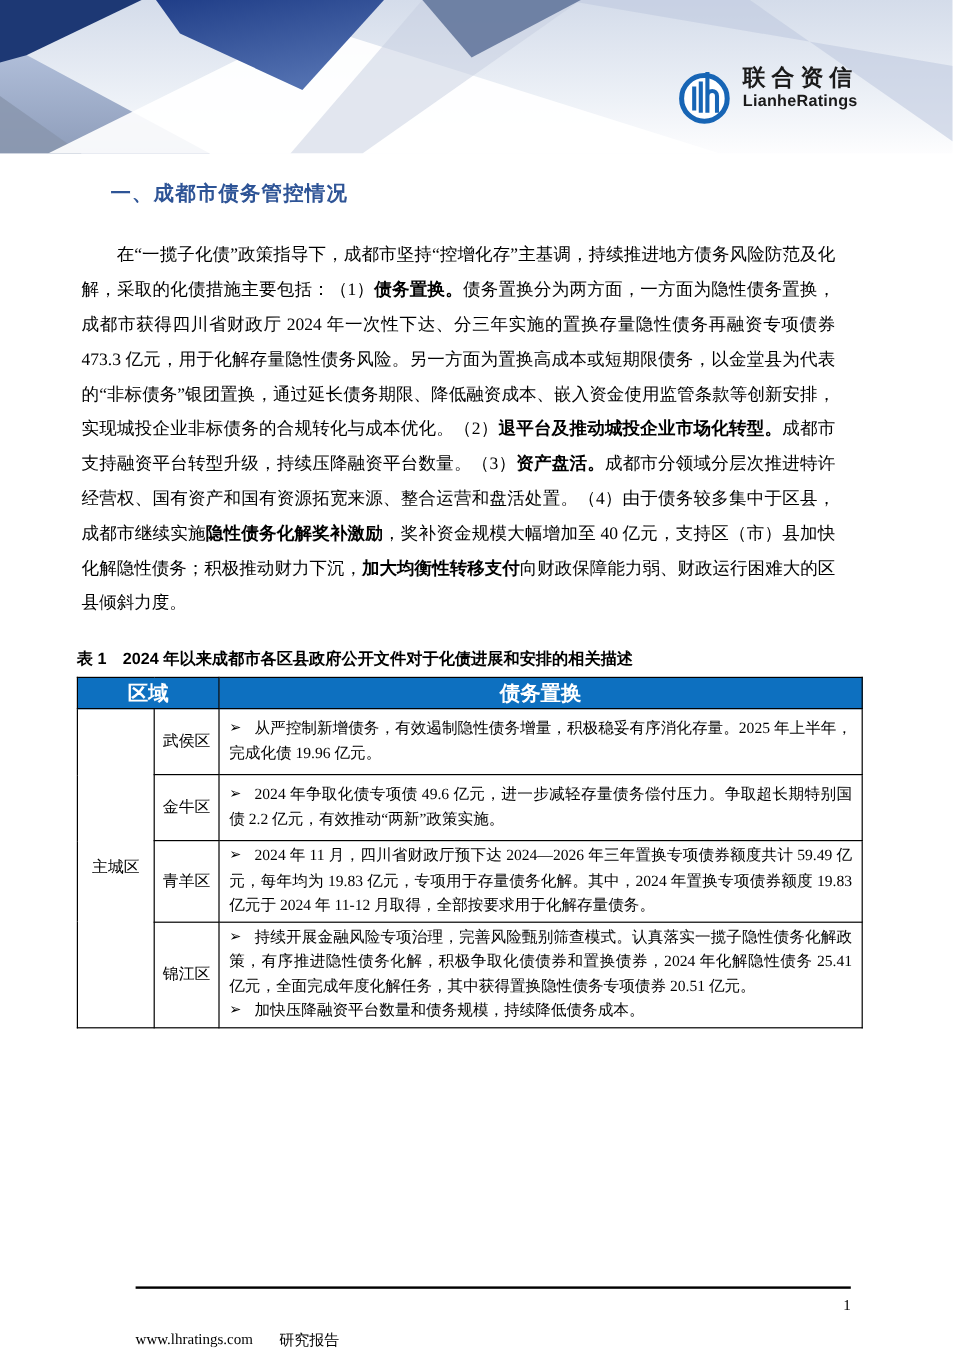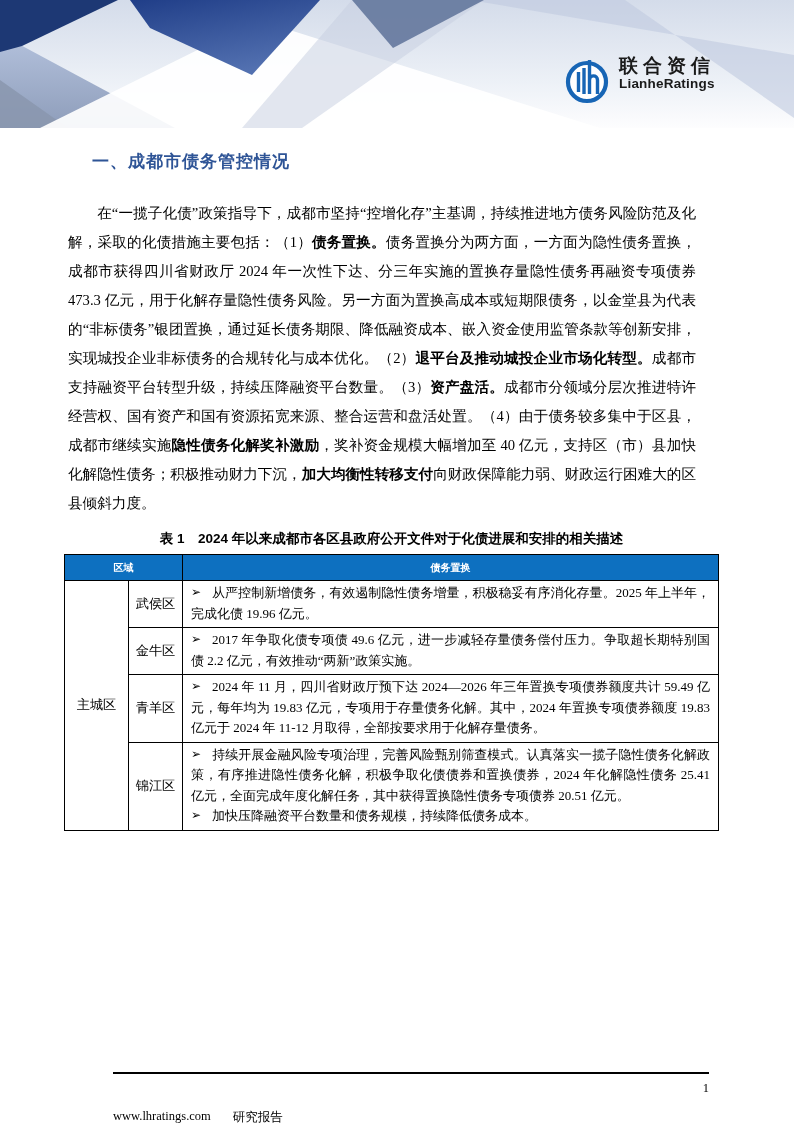--- a/index.html
+++ b/index.html
@@ -52,49 +52,48 @@
   }
   .para.p-allbold{
     font-weight:bold;
     font-family:"Liberation Sans", sans-serif;
   }
   
   .tbl-caption{
     font-family:"Liberation Sans", sans-serif;
     font-weight:bold;
     font-size:13.5px;
-    text-align:center;
-    margin:12px 0 6px -4px;
+    margin:22px 0 6px -4px;
     width:655px;
   }
   table.desc{
     border-collapse:collapse;
     table-layout:fixed;
     width:655px;
     margin-left:-4px;
     border:1.5px solid #000;
     font-size:13px;
   }
   table.desc th, table.desc td{
     border:1px solid #000;
   }
   table.desc thead th{
     background:var(--accent,#0D70C0);
     color:#fff;
     font-family:"Liberation Sans", sans-serif;
     font-weight:bold;
-    font-size:10px;
+    font-size:17px;
     height:23px;
     padding:1px 4px;
     text-align:center;
   }
   td.region-group, td.district{
     text-align:center;
     vertical-align:middle;
-    padding:2px 2px;
+    padding:18px 2px;
     font-size:13.2px;
   }
   td.desc-cell{
     padding:2px 8px 3px 8px;
     vertical-align:middle;
     text-align:justify;
     line-height:20.5px;
   }
   .item .bullet{
     display:inline-block;
@@ -182,21 +181,21 @@
           <tr>
             <td class="region-group" rowspan="4">主城区</td>
             <td class="district">武侯区</td>
             <td class="desc-cell">
               <div class="item"><span class="bullet">➢</span><span>从严控制新增债务，有效遏制隐性债务增量，积极稳妥有序消化存量。2025 年上半年，完成化债 19.96 亿元。</span></div>
             </td>
           </tr>
           <tr>
             <td class="district">金牛区</td>
             <td class="desc-cell">
-              <div class="item"><span class="bullet">➢</span><span>2017 年争取化债专项债 49.6 亿元，进一步减轻存量债务偿付压力。争取超长期特别国债 2.2 亿元，有效推动“两新”政策实施。</span></div>
+              <div class="item"><span class="bullet">➢</span><span>2024 年争取化债专项债 49.6 亿元，进一步减轻存量债务偿付压力。争取超长期特别国债 2.2 亿元，有效推动“两新”政策实施。</span></div>
             </td>
           </tr>
           <tr>
             <td class="district">青羊区</td>
             <td class="desc-cell">
               <div class="item"><span class="bullet">➢</span><span>2024 年 11 月，四川省财政厅预下达 2024—2026 年三年置换专项债券额度共计 59.49 亿元，每年均为 19.83 亿元，专项用于存量债务化解。其中，2024 年置换专项债券额度 19.83 亿元于 2024 年 11-12 月取得，全部按要求用于化解存量债务。</span></div>
             </td>
           </tr>
           <tr>
             <td class="district">锦江区</td>

